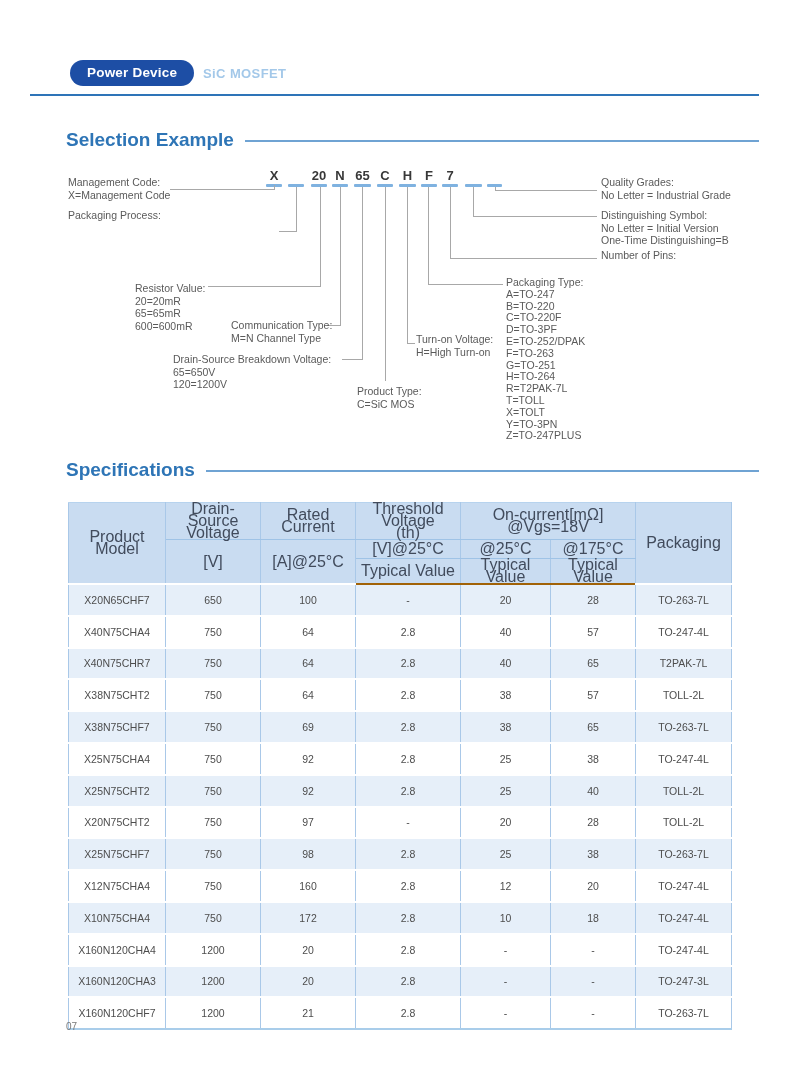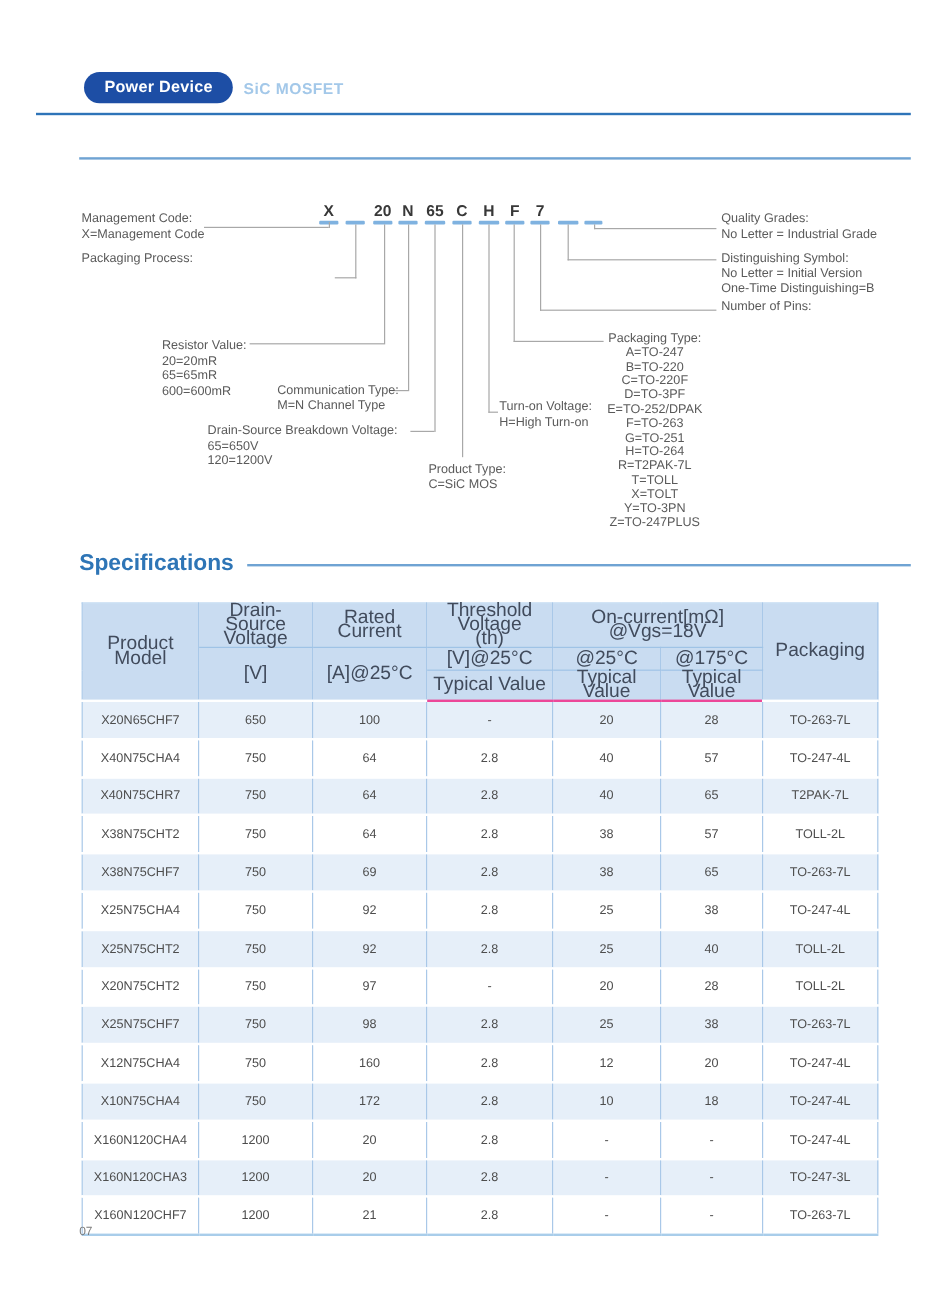--- a/index.html
+++ b/index.html
@@ -36,39 +36,39 @@
     position:absolute; top:168px; width:30px; text-align:center;
     font-size:13px; font-weight:bold; color:#383838;
   }
   .tick { position:absolute; top:184px; height:3px; background:#7fb2e0; border-radius:1px; }
   .ln { position:absolute; background:#a8a8a8; }
 
   .callout {
     position:absolute; font-size:10.5px; line-height:12.5px; color:#5a5a5a;
     white-space:nowrap;
   }
-  .callout.tight { line-height:11.8px;text-align:center; }
+  .callout.tight { line-height:11.8px; }
 
   
   table.spec {
     position:absolute; left:68px; top:502px; width:663px;
     border-collapse:collapse; table-layout:fixed;
   }
   table.spec th, table.spec td {
     border-right:1px solid #a9c8e8; padding:0; text-align:center; vertical-align:middle;
     font-weight:normal;
   }
   table.spec th:first-child, table.spec td:first-child { border-left:1px solid #a9c8e8;margin-top:24px; }
   table.spec thead th {
     background:#c9dcf1; color:#414b5c; font-size:16px; line-height:12px;
     border-bottom:1px solid #9fc3e6; border-top:1px solid #b7d3ee;
   }
   table.spec thead tr.h1 th { height:34px; }
   table.spec thead tr.h2 th { height:18px; }
-  table.spec thead tr.h3 th { height:17px; border-bottom:2px solid #ec4899; }
+  table.spec thead tr.h3 th { height:17px; border-bottom:2px solid #a16207; }
   table.spec thead th[rowspan="3"] { border-bottom:2px solid #ffffff; }
   table.spec thead th[rowspan="2"] { border-bottom:2px solid #ffffff; }
   table.spec tbody td {
     height:29.8px; font-size:10.5px; color:#4d4d4d; background:#ffffff;
     border-bottom:2px solid #ffffff;
   }
   table.spec tbody tr.alt td { background:#e6eff9; }
   table.spec tbody tr:last-child td { border-bottom:2px solid #a9cdea; }
 
   .page-num { position:absolute; left:66px; top:1021px; font-size:10px; color:#7a7a7a; }
@@ -76,20 +76,21 @@
 </head>
 <body>
 
 <div class="page">
 
   <div class="badge">Power Device</div>
   <div class="family">SiC MOSFET</div>
   <div class="top-rule"></div>
 
   <div class="section" style="top:129px">
+    <span>Selection Example</span>
     <span class="rule"></span>
   </div>
 
   <div id="diagram">
       <div class="tick" style="left: 266px; width: 16px;"></div>
       <div class="seg-label" style="left: 259px;">X</div>
       <div class="tick" style="left: 288px; width: 16px;"></div>
       <div class="tick" style="left: 311px; width: 16px;"></div>
       <div class="seg-label" style="left: 304px;">20</div>
       <div class="tick" style="left: 332px; width: 16px;"></div>

